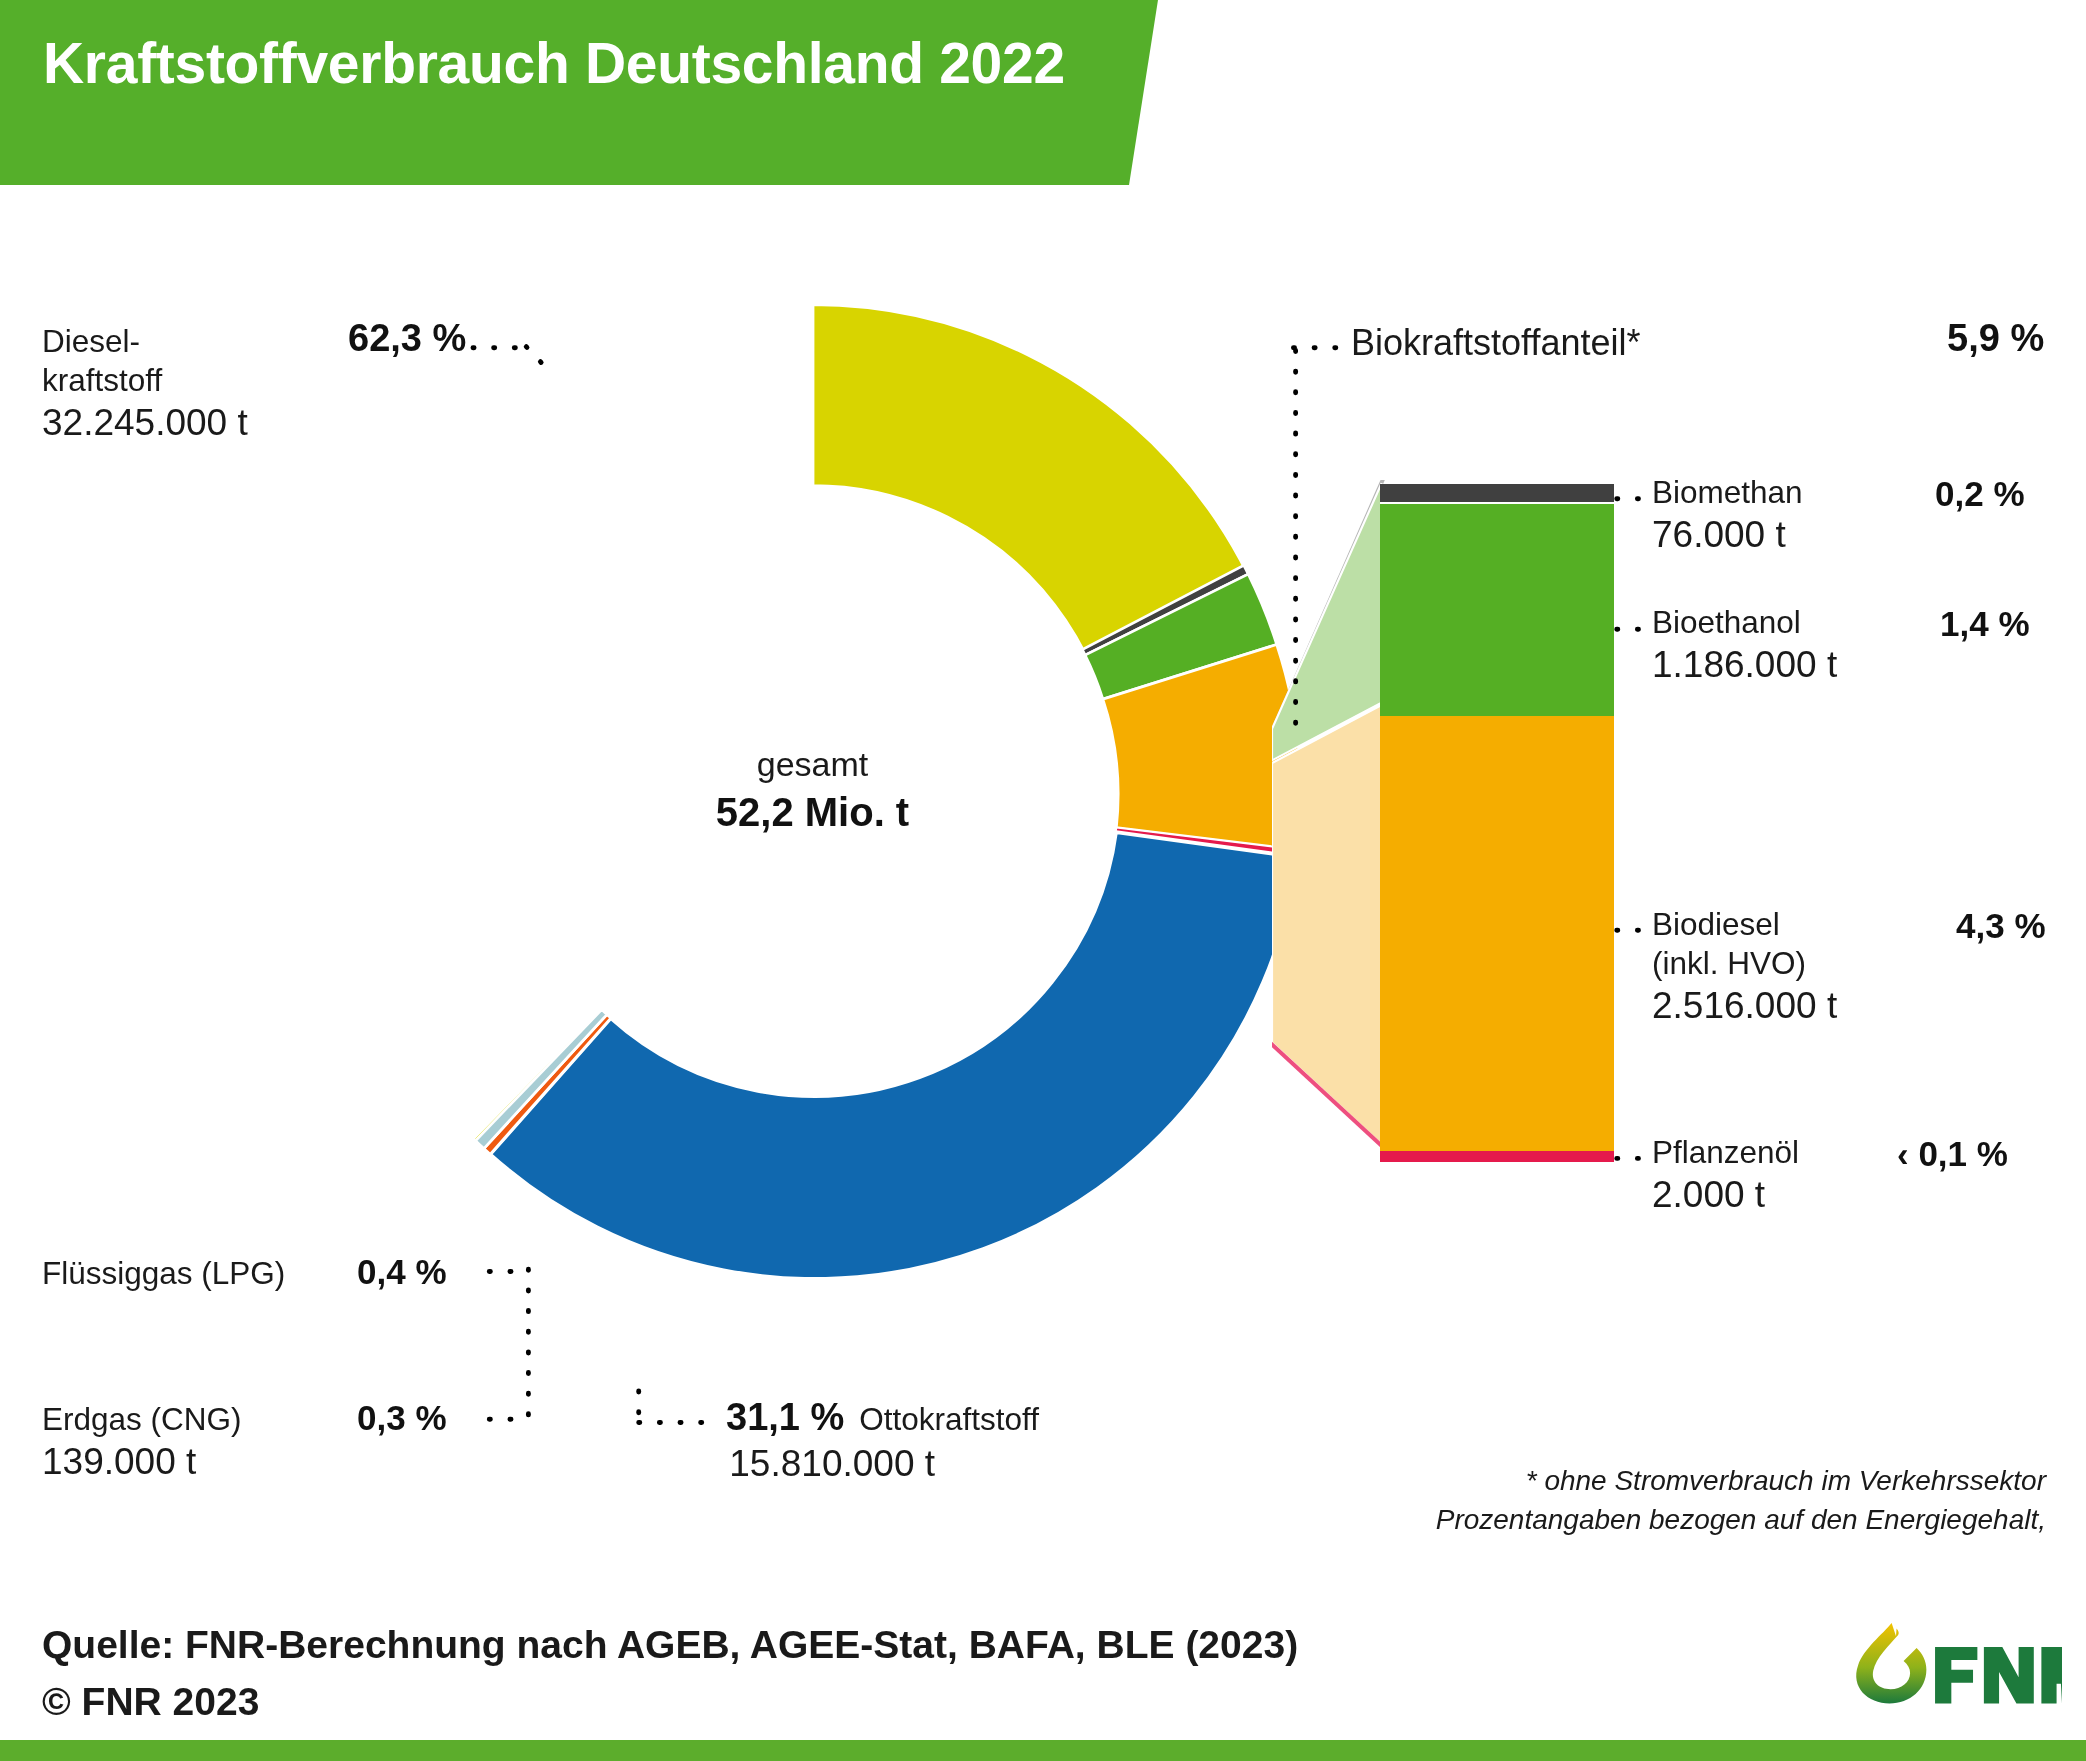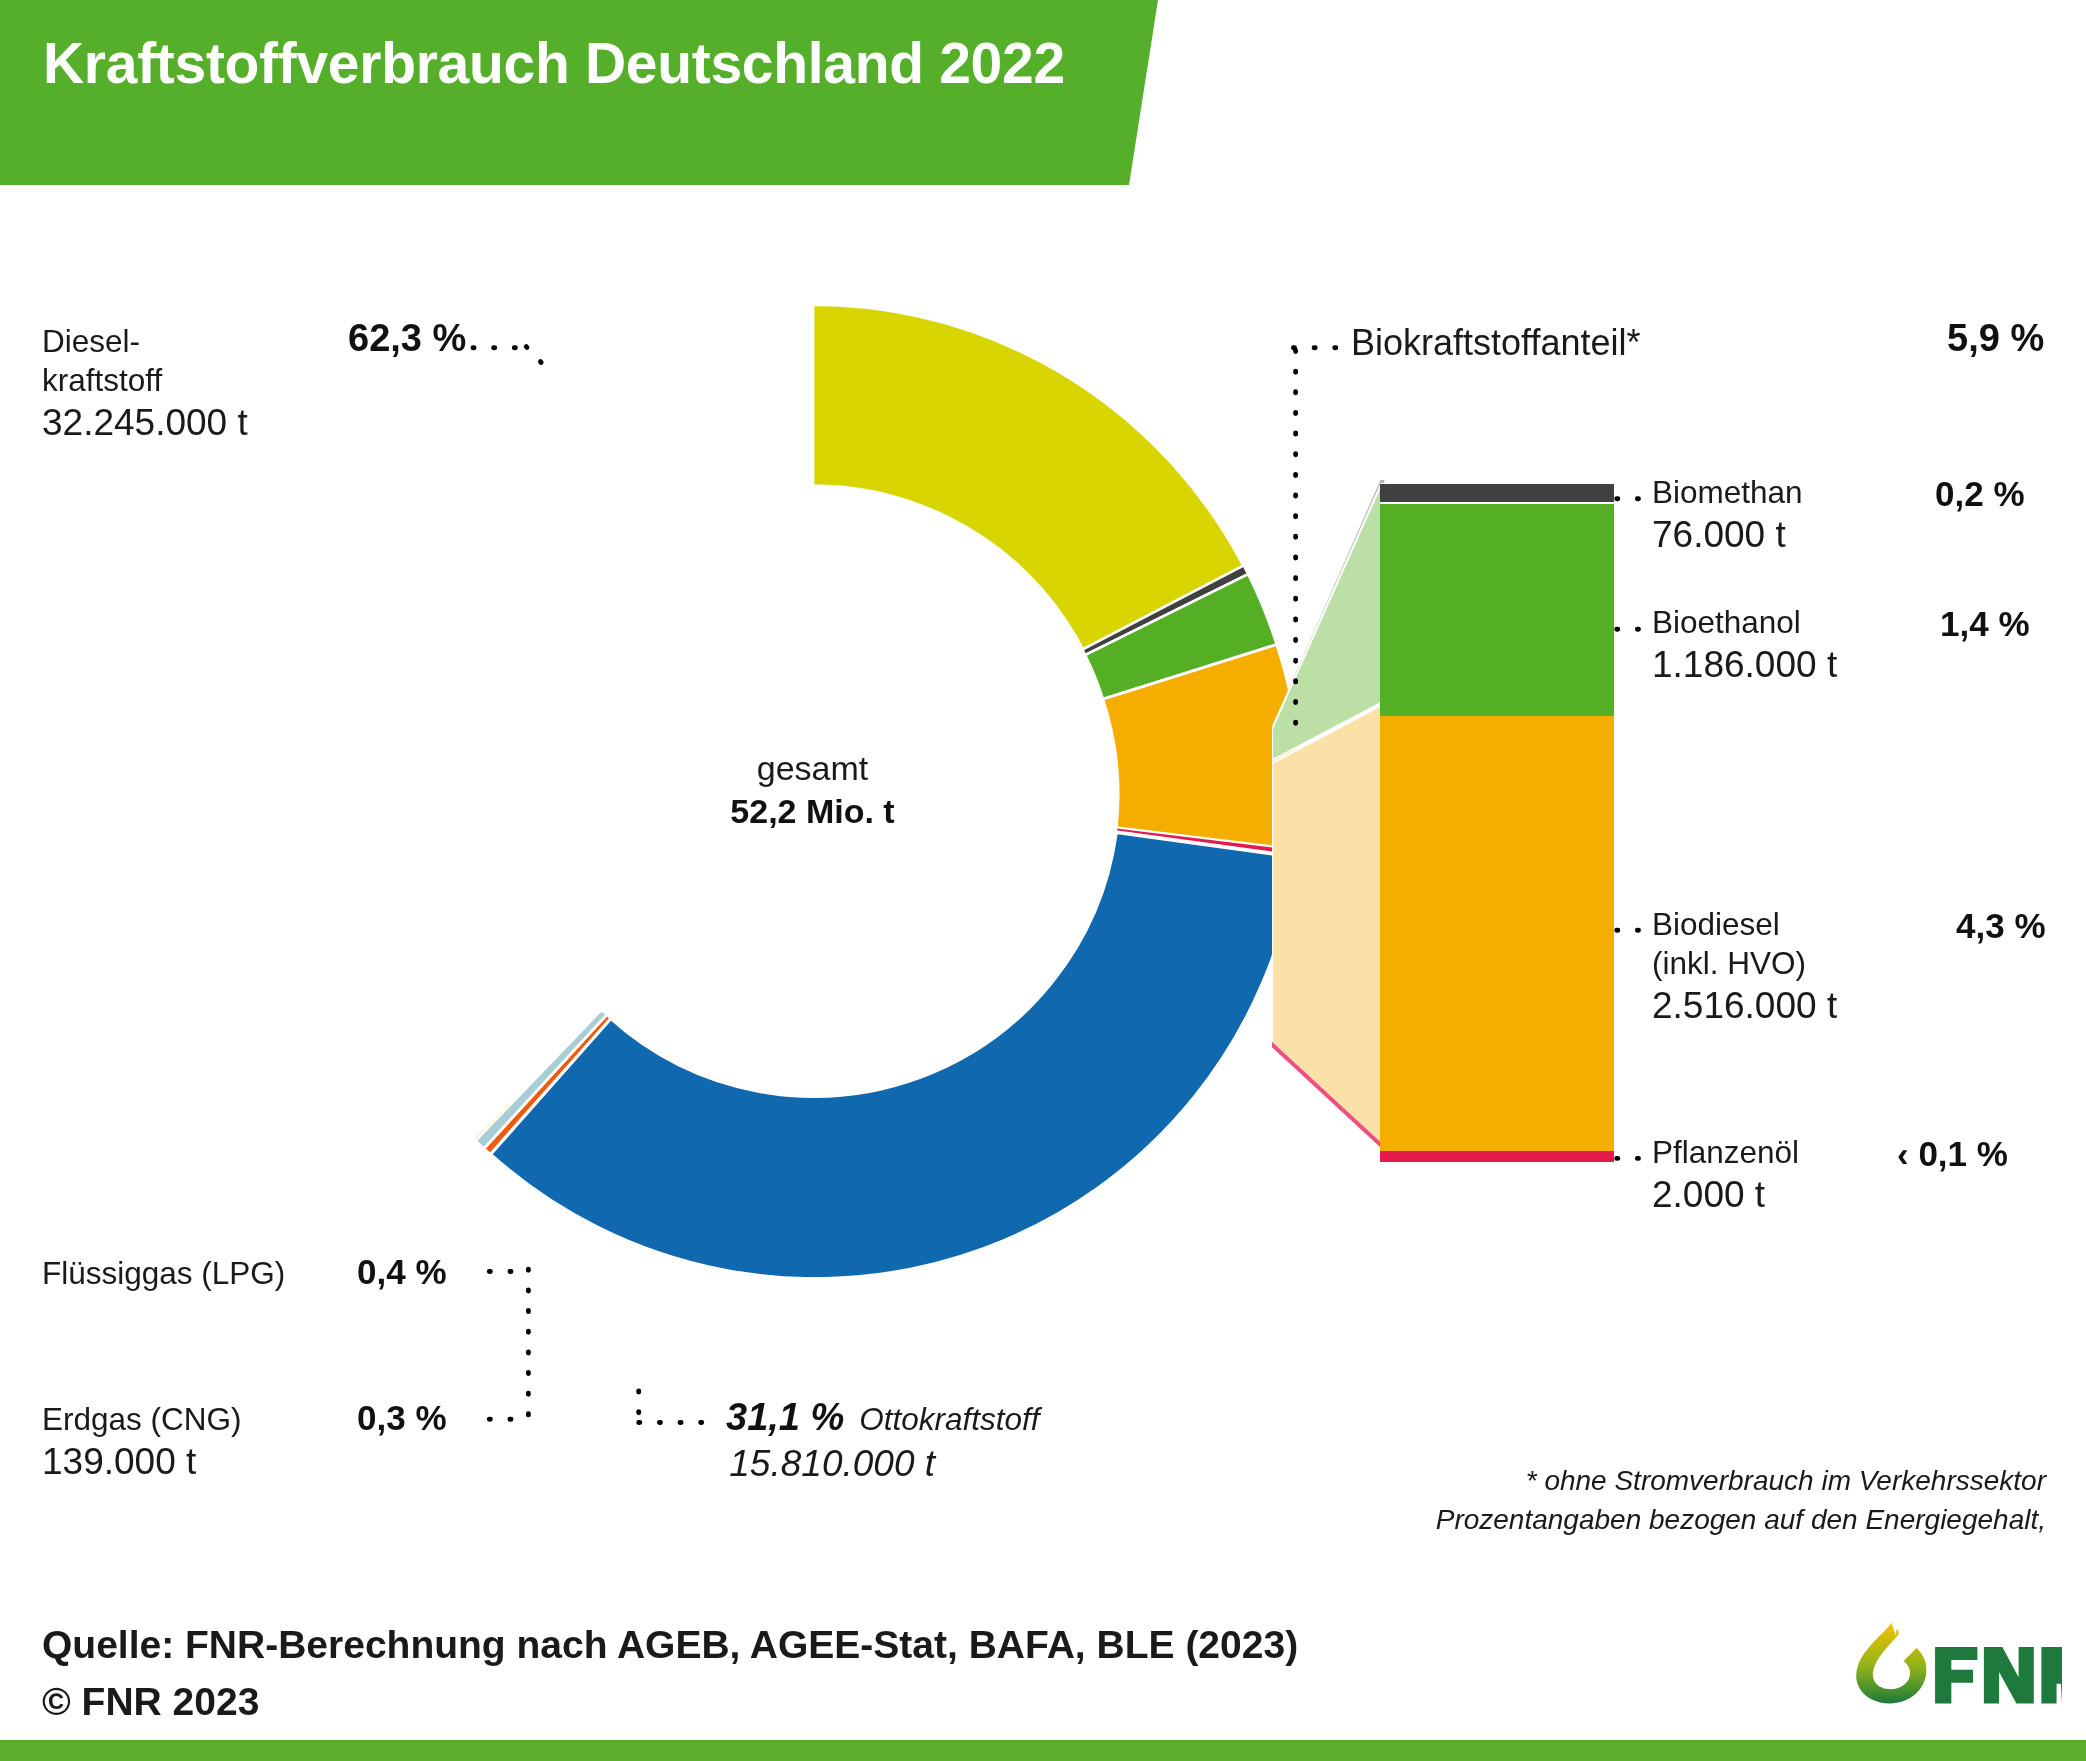--- a/index.html
+++ b/index.html
@@ -29,21 +29,21 @@
 
   
   .donut-wrap{position:absolute;left:326px;top:304px;width:973px;height:973px;}
   .donut-svg{width:100%;height:100%;display:block;}
   .donut-center{
     position:absolute;left:0;top:0;width:973px;height:973px;
     display:flex;flex-direction:column;align-items:center;justify-content:center;
     pointer-events:none;
   }
   .donut-center .lbl{font-size:34px;color:#1a1a1a;line-height:1.15;}
-  .donut-center .val{font-size:34px;font-weight:bold;color:#111;line-height:1.2;margin-top:3.3px;}
+  .donut-center .val{font-size:40px;font-weight:bold;color:#111;line-height:1.2;margin-top:3.3px;}
 
   
   .fan-wrap{position:absolute;left:1272px;top:467px;width:179px;height:728px;}
   .fan-svg{width:100%;height:100%;display:block;}
 
   .bar{position:absolute;left:1380px;top:484px;width:234px;}
   .bar-seg{width:100%;box-sizing:border-box;}
   .seg-biomethan{height:19.6px;background:#404040;border-bottom:2.7px solid #ffffff;}
   .seg-bioethanol{height:212px;background:#55af24;}
   .seg-biodiesel{height:435px;background:#f5ad00;}
@@ -73,21 +73,21 @@
   .lab-bioethanol{left:1652px;top:603px;}
   .pct-bioethanol{position:absolute;left:1940px;top:602px;}
   .lab-biodiesel{left:1652px;top:905px;}
   .pct-biodiesel{position:absolute;left:1936px;top:904px;margin-left:20px;}
   .lab-pflanzenoel{left:1652px;top:1133px;}
   .pct-pflanzenoel{position:absolute;left:1897px;top:1132px;}
 
   
   .lab-lpg{left:42px;top:1250px;}
   .lab-cng{left:42px;top:1396px;}
-  .lab-otto{left:726px;top:1394px;font-style:italic;}
+  .lab-otto{left:726px;top:1394px;}
 
   .lpg-row,.cng-row{display:flex;align-items:baseline;}
   .lpg-row .name{width:315px;}
   .cng-row .name{width:315px;}
 
   
   .note{
     position:absolute;left:1250px;top:1462px;width:796px;
     font-style:italic;font-size:28px;line-height:1.38;color:#1a1a1a;text-align:right;
   }

